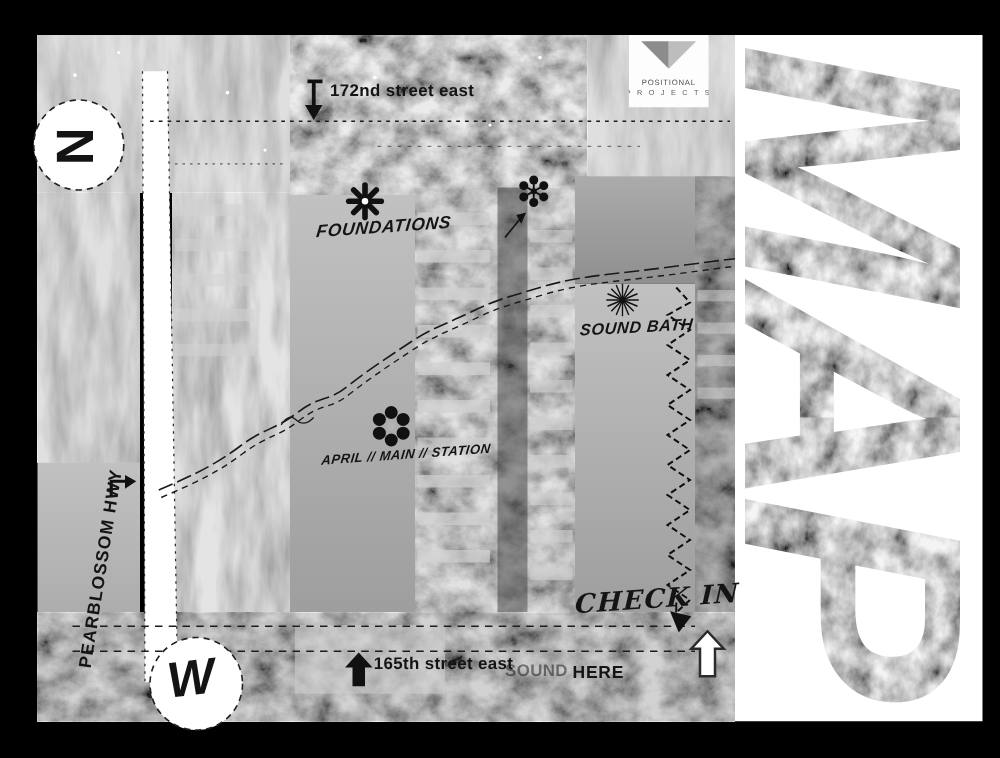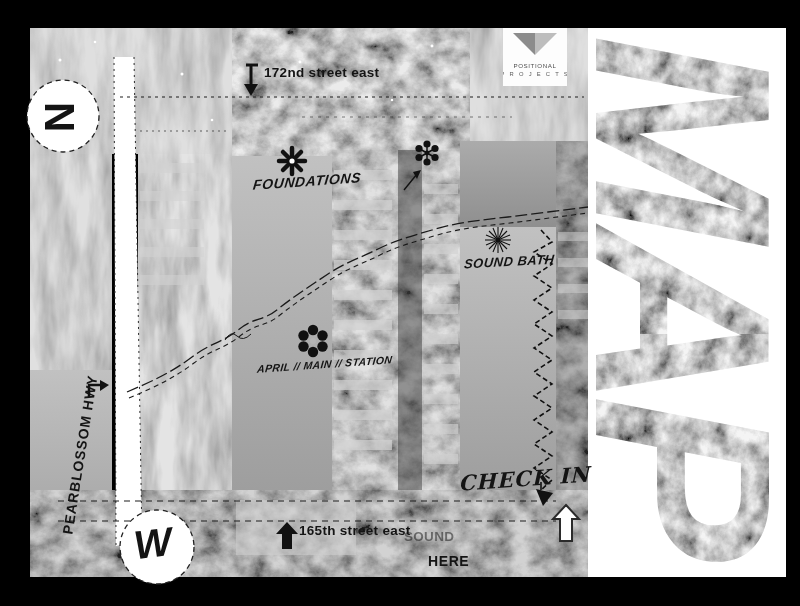--- a/index.html
+++ b/index.html
@@ -14,21 +14,21 @@
   .midstation{left:257px;top:358px;font-size:10.5px;letter-spacing:.4px;
               transform:rotate(-4deg) skewX(-10deg);}
   .soundbath{left:464px;top:254px;font-size:13px;letter-spacing:.5px;
              transform:rotate(-3deg) skewX(-8deg);}
   .checkin{left:460px;top:466px;font-size:21px;font-weight:bold;font-style:italic;
            font-family:"DejaVu Serif",serif;letter-spacing:1px;
            transform:rotate(-4deg) skewX(-6deg);}
   .topstreet{left:249px;top:65px;margin-left:15px;}
   .bottomstreet{left:299px;top:523px;}
   .park{left:404px;top:529px;opacity:.5;}
-  .here{left:428px;top:529px;font-size:14px;letter-spacing:.6px;margin-top:24px;}
+  .here{left:458px;top:529px;font-size:14px;letter-spacing:.6px;}
   .hwy{left:-37px;top:444px;width:240px;height:22px;text-align:center;
        font-size:14px;font-weight:bold;letter-spacing:1px;
        transform:rotate(-81deg);}
   .n-letter{left:45px;top:93px;font-size:42px;font-weight:800;
             transform:rotate(-90deg);}
   .w-letter{left:134px;top:521px;font-size:40px;font-weight:800;font-style:italic;
             transform:rotate(-7deg);}
   .logo{position:absolute;left:503px;top:28px;}
 </style>
 </head>

